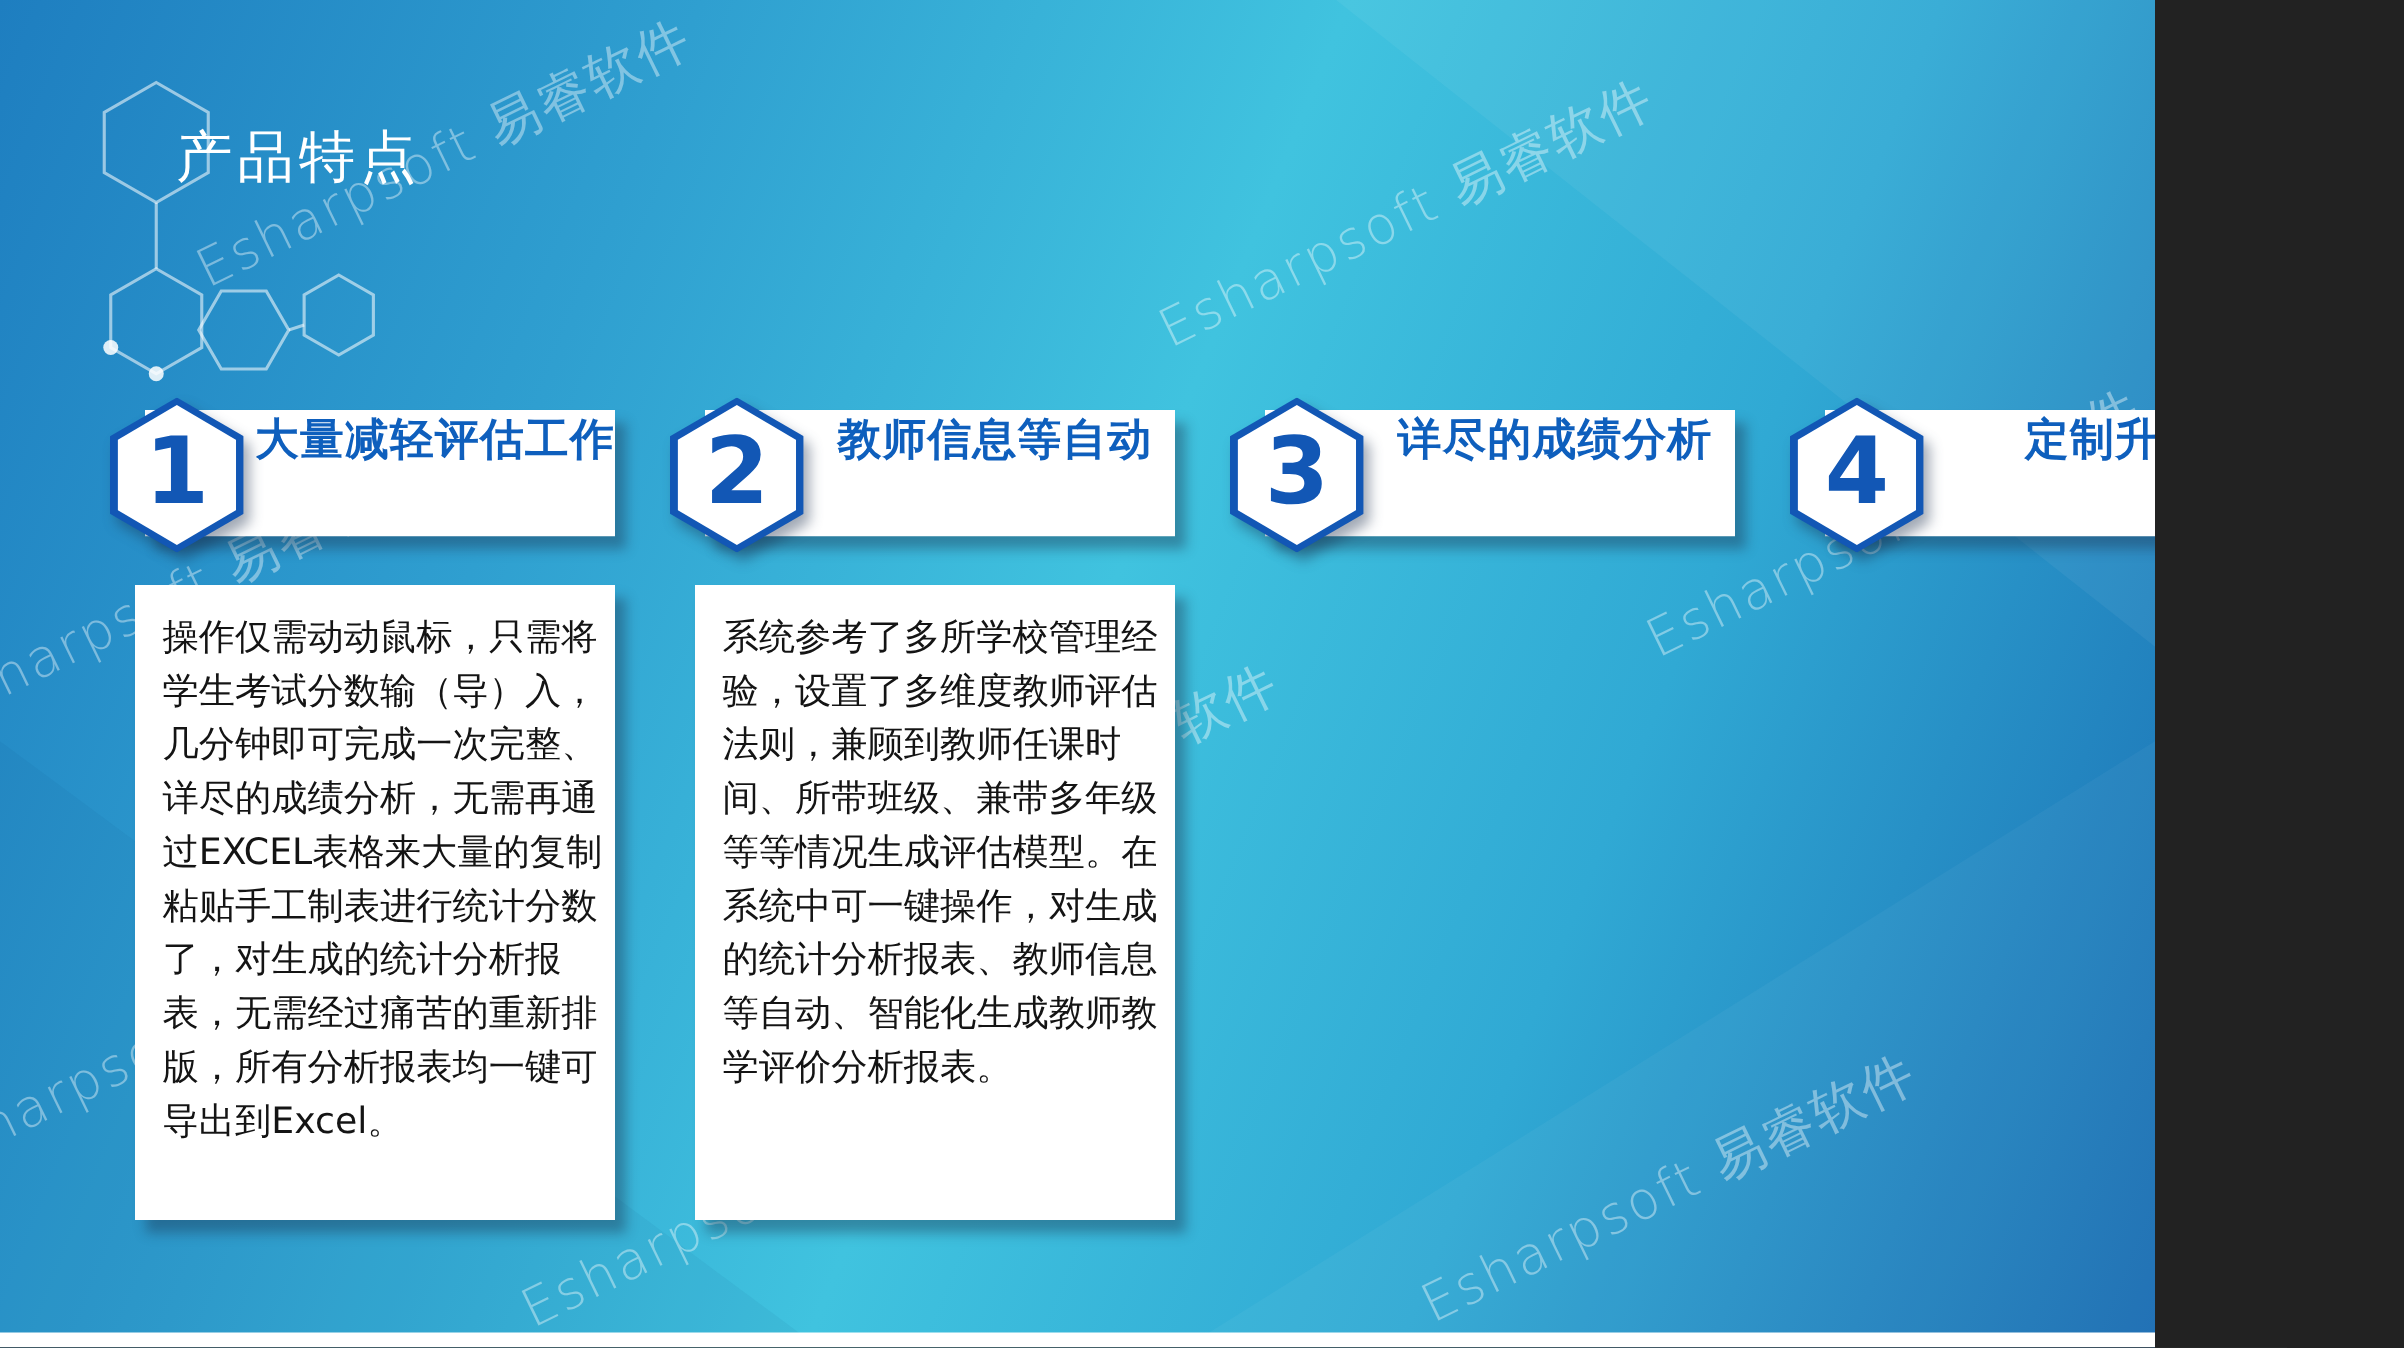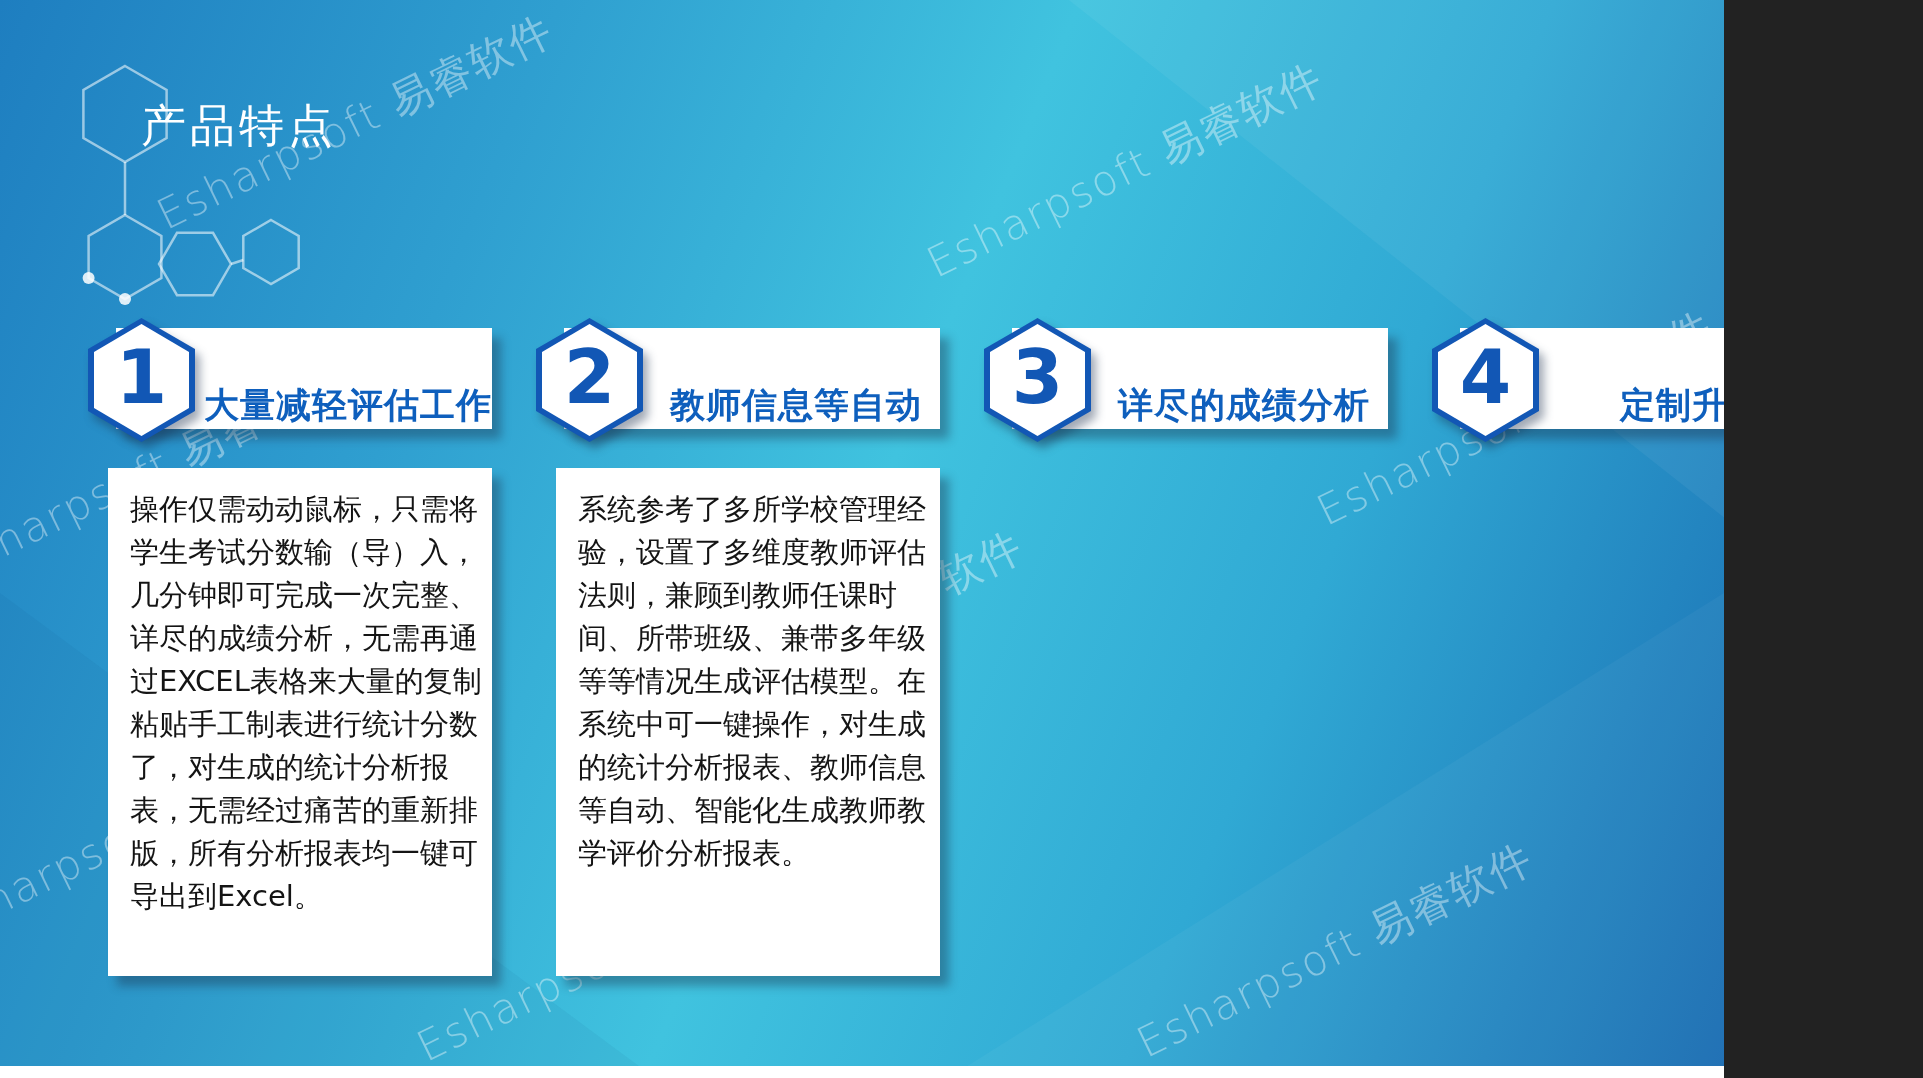--- a/index.html
+++ b/index.html
@@ -44,21 +44,21 @@
   .card { position:absolute; top:318px; width:384px; height:665px; z-index:3; }
   .card.c1 { left:108px; }
   .card.c2 { left:556px; }
   .card.c3 { left:1004px; }
   .card.c4 { left:1452px; }
 
   .card-header {
     position:absolute; left:8px; right:0; top:10px; height:101px;
     background:#ffffff;
     box-shadow:9px 10px 9px rgba(25,45,70,0.38);
-    display:flex; align-items:flex-end; justify-content:center;
+    display:flex; align-items:flex-start; justify-content:center;
     padding-left:88px;
   }
   .card-title {
     font-size:35px; font-weight:bold; color:#0e5fbd;
     white-space:nowrap; letter-spacing:1px;
   }
 
   .hex {
     position:absolute; left:-20px; top:0; width:107px; height:124px; z-index:4;
     filter:drop-shadow(5px 7px 5px rgba(20,40,70,0.40));

